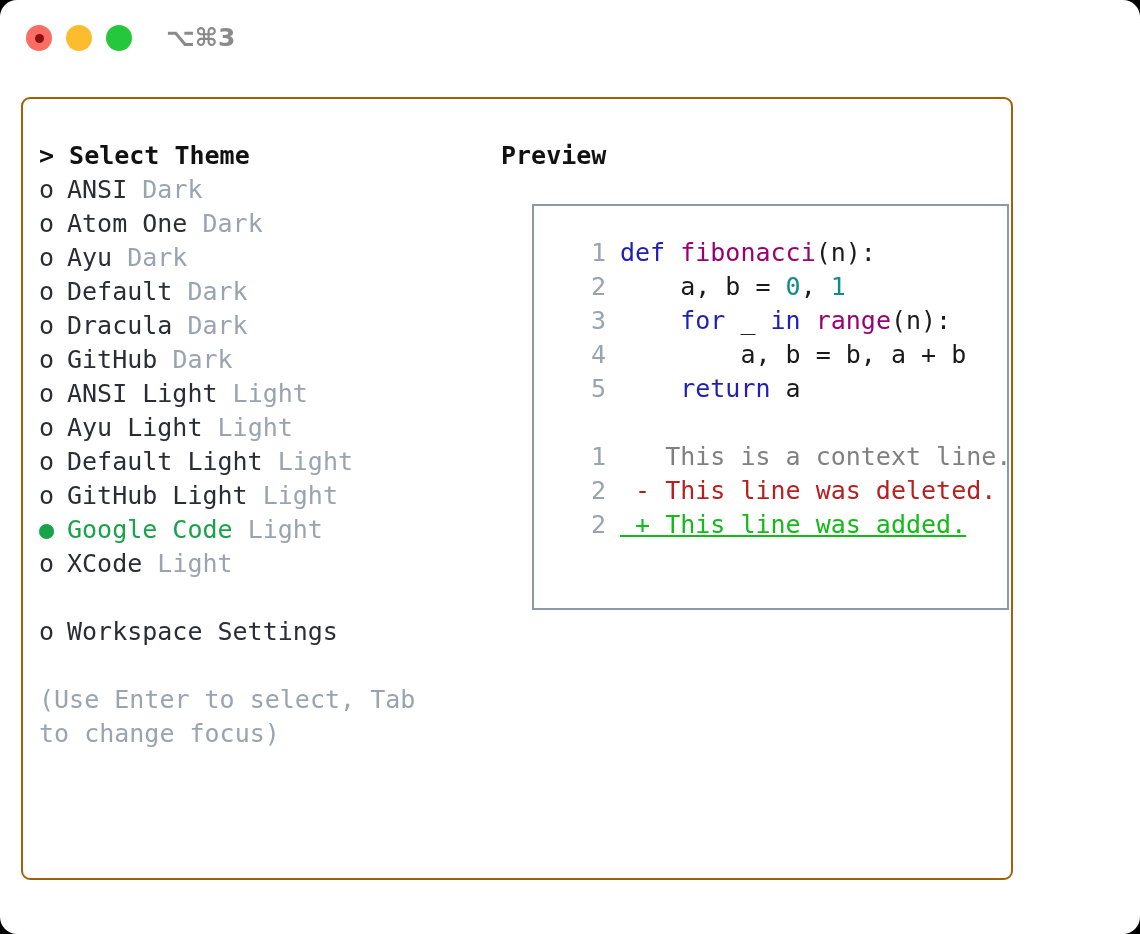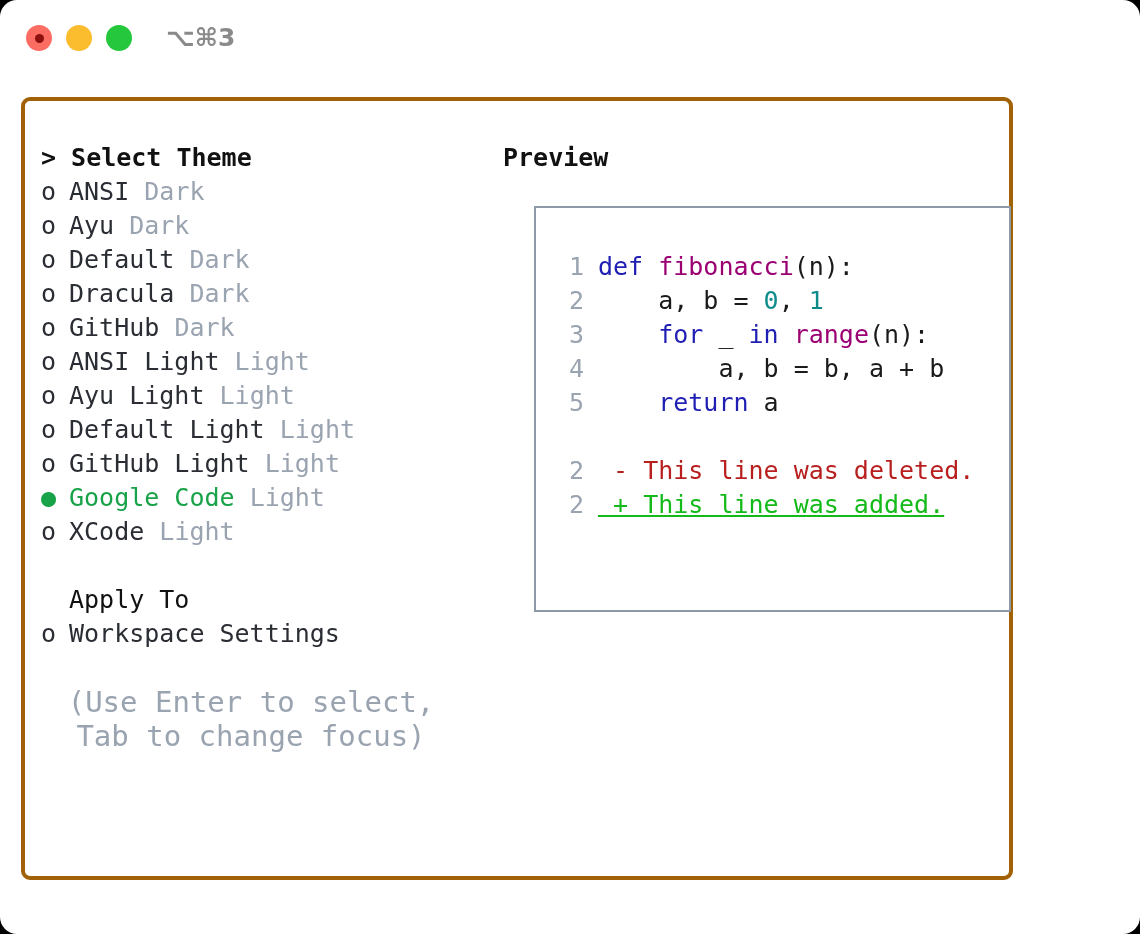--- a/index.html
+++ b/index.html
@@ -74,21 +74,21 @@
   }
 
   
   .panel {
     position: absolute;
     left: 21px;
     top: 97px;
     width: 992px;
     height: 783px;
     box-sizing: border-box;
-    border: 4px solid #a16207;
+    border: 2px solid #a16207;
     border-radius: 9px;
     background: #ffffff;
   }
 
   
   .left-col {
     position: absolute;
     left: 16px;
     top: 40px;
     width: 440px;
@@ -127,44 +127,44 @@
   .group-head {
     font-size: 25px;
     line-height: 34px;
     white-space: pre;
     color: #111111;
   }
 
   .spacer-row { height: 34px; }
 
   .hint {
-    font-size: 29px;
+    font-size: 25px;
     line-height: 34px;
     color: #9aa3b0;
     width: 420px;
     word-spacing: 0px;
-    text-align: center;
   }
 
   
   .preview-box {
     position: absolute;
     left: 31px;
     top: 65px;
     width: 477px;
     height: 406px;
     box-sizing: border-box;
     border: 2px solid #8e99a8;
     background: #ffffff;
   }
   .code-area {
     position: absolute;
     left: 0;
-    top: 42px;
+    top: 30px;
     width: 100%;
+    padding-left: 24px;
   }
   .code-line {
     font-size: 25px;
     line-height: 34px;
     white-space: pre;
     display: block;
   }
   .lno {
     display: inline-block;
     width: 48px;
@@ -195,35 +195,35 @@
   </div>
 
   <div class="panel">
 
     <div class="left-col">
 
       <div class="section-head">&gt; Select Theme</div>
 
       <div id="theme-items">
           <div class="opt-row"><span class="marker marker-off">o</span><span class="opt-name">ANSI</span><span> </span><span class="opt-cat">Dark</span></div>
+          <div class="opt-row"><span class="marker marker-off">o</span><span class="opt-name">Atom One</span><span> </span><span class="opt-cat">Dark</span></div>
           <div class="opt-row"><span class="marker marker-off">o</span><span class="opt-name">Ayu</span><span> </span><span class="opt-cat">Dark</span></div>
           <div class="opt-row"><span class="marker marker-off">o</span><span class="opt-name">Default</span><span> </span><span class="opt-cat">Dark</span></div>
           <div class="opt-row"><span class="marker marker-off">o</span><span class="opt-name">Dracula</span><span> </span><span class="opt-cat">Dark</span></div>
           <div class="opt-row"><span class="marker marker-off">o</span><span class="opt-name">GitHub</span><span> </span><span class="opt-cat">Dark</span></div>
           <div class="opt-row"><span class="marker marker-off">o</span><span class="opt-name">ANSI Light</span><span> </span><span class="opt-cat">Light</span></div>
           <div class="opt-row"><span class="marker marker-off">o</span><span class="opt-name">Ayu Light</span><span> </span><span class="opt-cat">Light</span></div>
           <div class="opt-row"><span class="marker marker-off">o</span><span class="opt-name">Default Light</span><span> </span><span class="opt-cat">Light</span></div>
           <div class="opt-row"><span class="marker marker-off">o</span><span class="opt-name">GitHub Light</span><span> </span><span class="opt-cat">Light</span></div>
           <div class="opt-row"><span class="marker marker-on">●</span><span class="opt-name sel">Google Code</span><span> </span><span class="opt-cat">Light</span></div>
           <div class="opt-row"><span class="marker marker-off">o</span><span class="opt-name">XCode</span><span> </span><span class="opt-cat">Light</span></div>
         </div>
 
       <div class="spacer-row"></div>
 
-      <div class="group-head"><span class="marker"> </span><span>Apply To</span></div>
 
       <div id="apply-items">
           <div class="opt-row"><span class="marker marker-off">o</span><span class="opt-name">Workspace Settings</span></div>
         </div>
 
       <div class="spacer-row"></div>
 
       <div class="hint">(Use Enter to select, Tab to change focus)</div>
 
     </div>
@@ -231,20 +231,21 @@
     <div class="right-col">
       <div class="section-head">Preview</div>
       <div class="preview-box">
         <div class="code-area" id="code-area">
             <div class="code-line"><span class="lno">1</span><span class="tok-kw">def </span><span class="tok-fn">fibonacci</span><span class="tok-pl">(n):</span></div>
             <div class="code-line"><span class="lno">2</span><span class="tok-pl">    a, b = </span><span class="tok-num">0</span><span class="tok-pl">, </span><span class="tok-num">1</span></div>
             <div class="code-line"><span class="lno">3</span><span class="tok-pl">    </span><span class="tok-kw">for</span><span class="tok-pl"> _ </span><span class="tok-kw">in</span><span class="tok-pl"> </span><span class="tok-fn">range</span><span class="tok-pl">(n):</span></div>
             <div class="code-line"><span class="lno">4</span><span class="tok-pl">        a, b = b, a + b</span></div>
             <div class="code-line"><span class="lno">5</span><span class="tok-pl">    </span><span class="tok-kw">return</span><span class="tok-pl"> a</span></div>
             <div class="code-line"><span class="lno"></span><span class="tok-pl"> </span></div>
+            <div class="code-line"><span class="lno">1</span><span class="tok-ctx">   This is a context line.</span></div>
             <div class="code-line"><span class="lno">2</span><span class="tok-del"> - This line was deleted.</span></div>
             <div class="code-line"><span class="lno">2</span><span class="tok-add"> + This line was added.</span></div>
           </div>
       </div>
     </div>
 
   </div>
 </div>
 
 </body></html>

